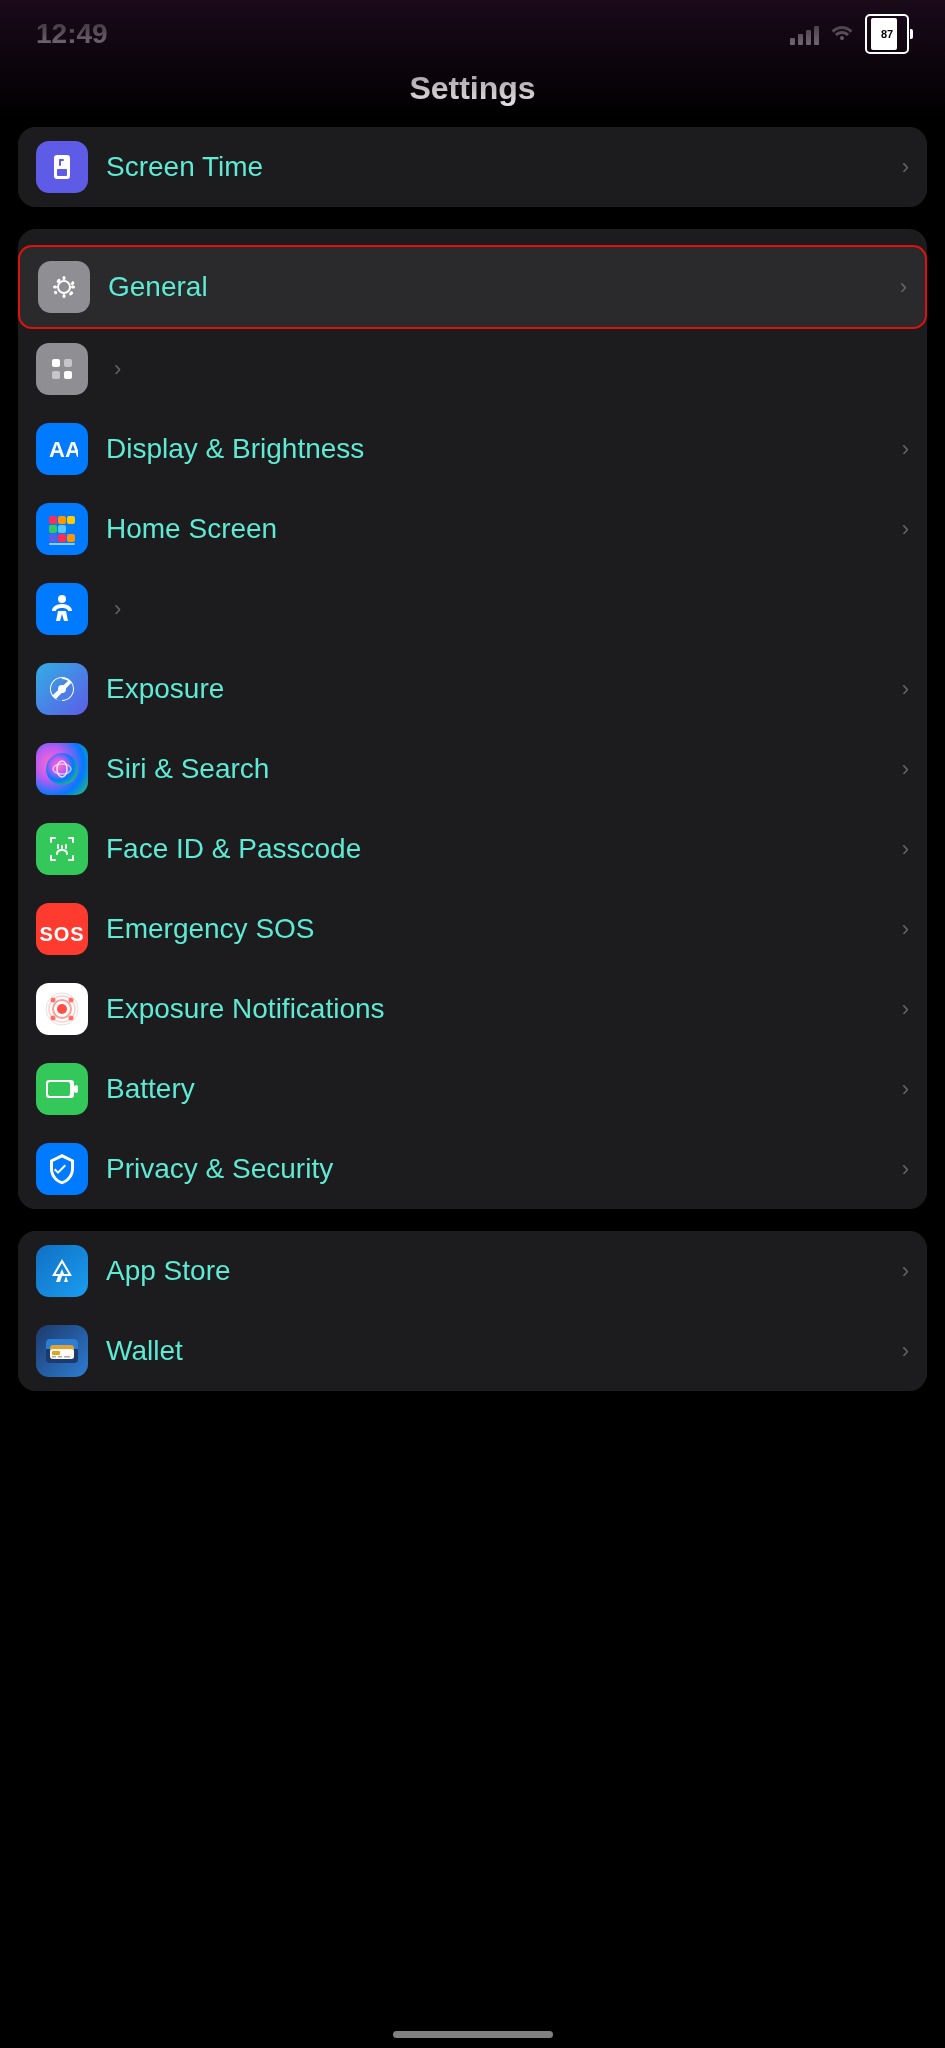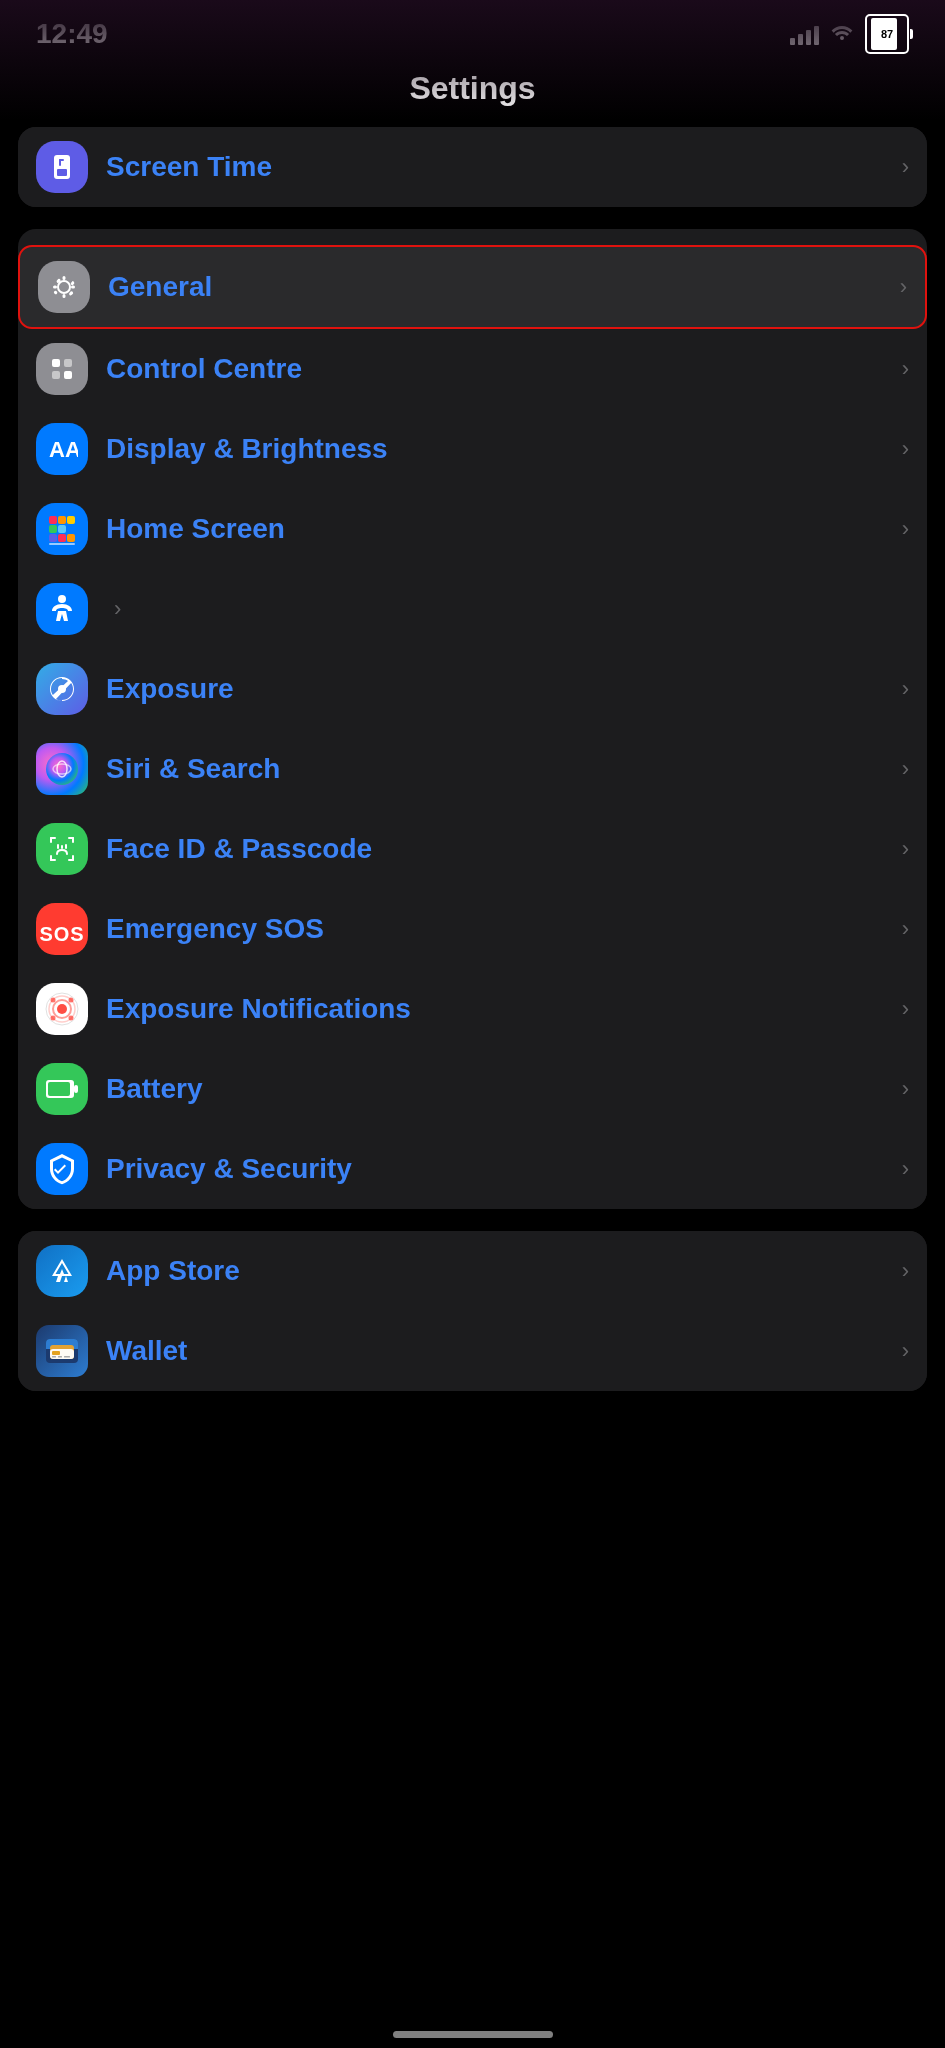--- a/index.html
+++ b/index.html
@@ -141,37 +141,37 @@
       margin-top: 16px;
     }
 
     .settings-item.highlighted::after {
       display: none;
     }
 
     .icon-wrapper {
       width: 52px;
       height: 52px;
-      border-radius: 19px;
+      border-radius: 13px;
       display: flex;
       align-items: center;
       justify-content: center;
       margin-right: 18px;
       flex-shrink: 0;
       font-size: 26px;
       overflow: hidden;
     }
 
     .icon-gray { background: #8e8e93; }
     .icon-blue { background: #007aff; }
 
     .item-label {
       font-size: 28px;
-      font-weight: 700;
-      color: #3b82f6;
+      font-weight: 400;
+      color: #5eead4;
       flex: 1;
     }
 
     .chevron {
       color: #636366;
       font-size: 22px;
       margin-left: 8px;
     }
 
     
@@ -302,21 +302,20 @@
 
   <div class="settings-item">
     <div class="icon-wrapper icon-gray">
       <svg width="32" height="32" viewBox="0 0 32 32" fill="white">
         <rect x="6" y="6" width="8" height="8" rx="2" fill="white"></rect>
         <rect x="18" y="6" width="8" height="8" rx="2" fill="white" opacity="0.5"></rect>
         <rect x="6" y="18" width="8" height="8" rx="2" fill="white" opacity="0.5"></rect>
         <rect x="18" y="18" width="8" height="8" rx="2" fill="white"></rect>
       </svg>
     </div>
-    <span class="item-label">Control Centre</span>
     <span class="chevron">›</span>
   </div>
 
   <div class="settings-item">
     <div class="icon-wrapper icon-blue">
       <svg width="32" height="28" viewBox="0 0 32 28" fill="white">
         <text x="3" y="22" font-size="22" font-weight="800" fill="white" font-family="Helvetica">AA</text>
       </svg>
     </div>
     <span class="item-label">Display &amp; Brightness</span>

